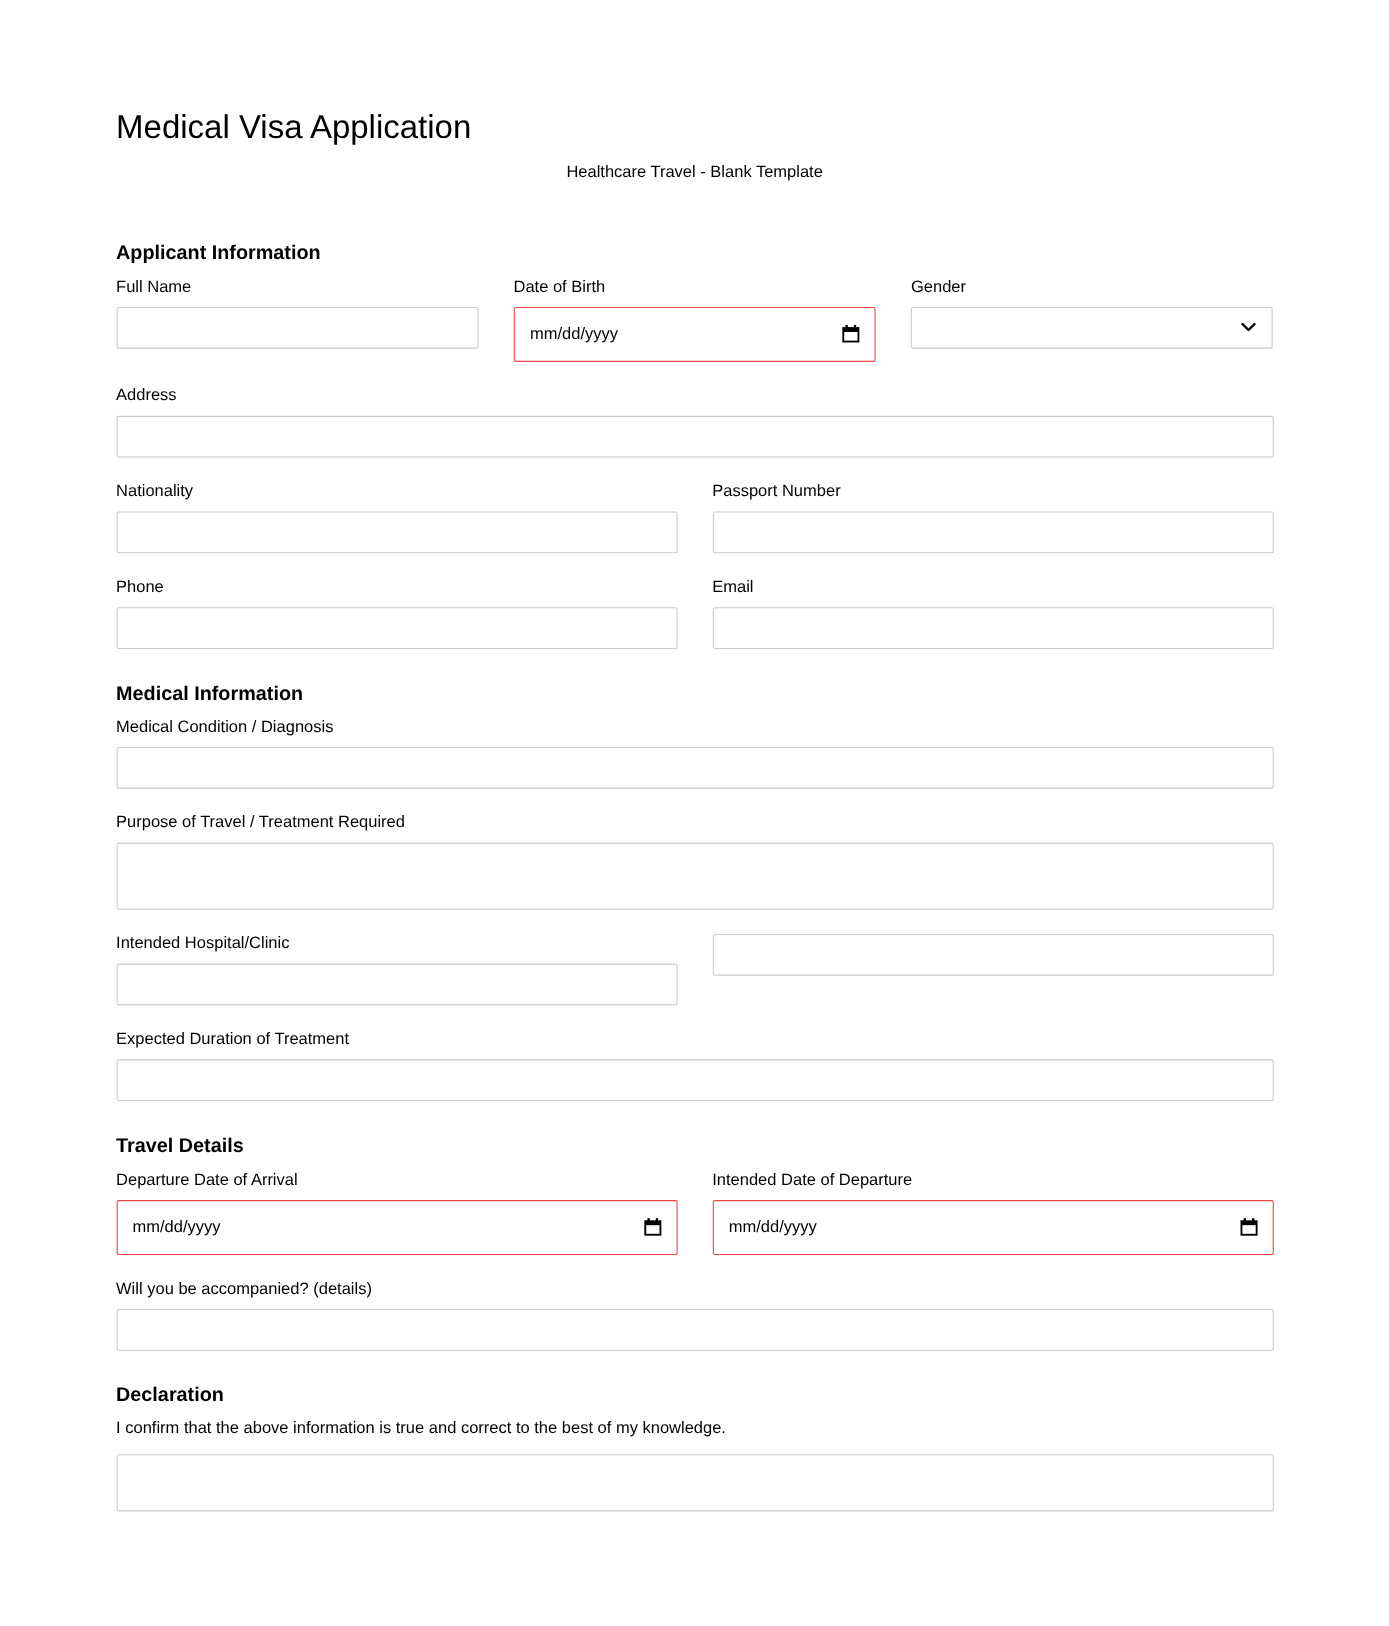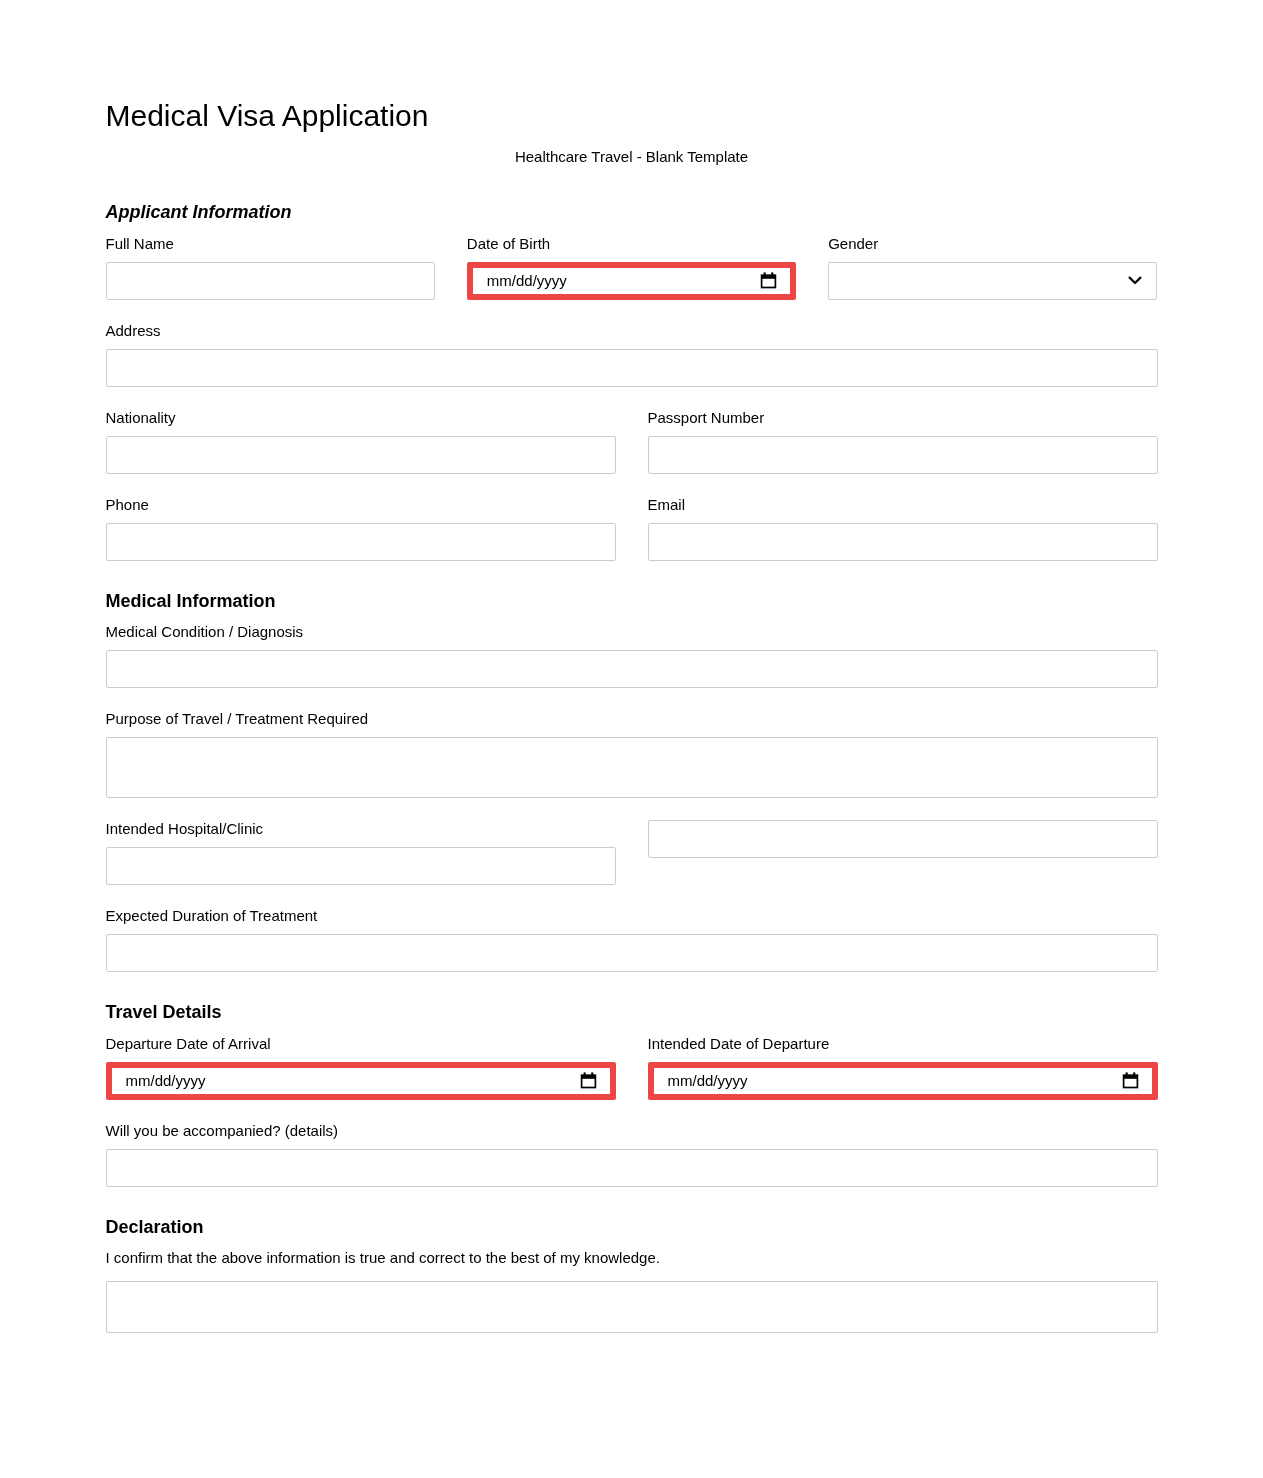--- a/index.html
+++ b/index.html
@@ -32,22 +32,21 @@
     color: #000;
   }
   h3.section-heading {
     margin: 30px 0 11px 0;
     font-size: 18px;
     font-weight: 700;
     line-height: 1.2;
     color: #000;
   }
   h3.section-heading.first {
-    margin-top: 35px;
-    font-style: italic;
+    margin-top: 52px;
   }
   .row {
     display: flex;
     gap: 32px;
     margin-bottom: 22px;
   }
   .field { flex: 1; min-width: 0; }
   label.field-label {
     display: block;
     font-size: 15px;
@@ -66,22 +65,22 @@
     font-family: "Liberation Sans", sans-serif;
     font-size: 15px;
     color: #000;
     outline: none;
   }
   .date-input {
     display: flex;
     align-items: center;
     justify-content: space-between;
     width: 100%;
-    height: 38px;
-    border: 6px solid #ef4444;
+    height: 50px;
+    border: 1px solid #ef4444;
     border-radius: 2px;
     background: #ffffff;
     padding: 0 13px 0 14px;
     cursor: default;
   }
   .date-input .date-text {
     font-size: 15px;
     color: #000;
   }
   .select-box {

